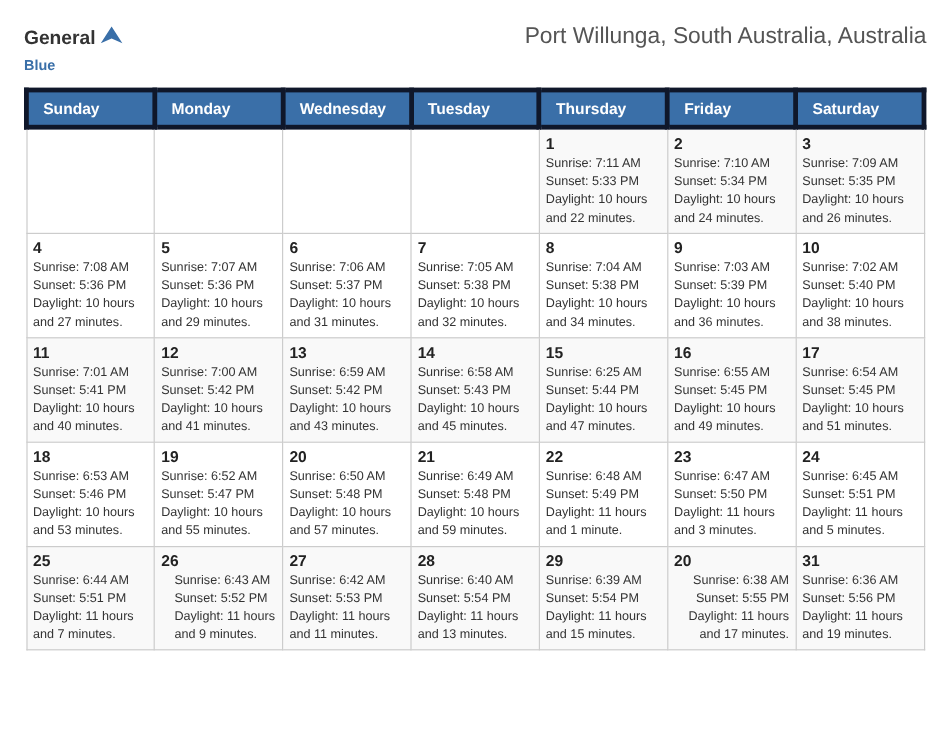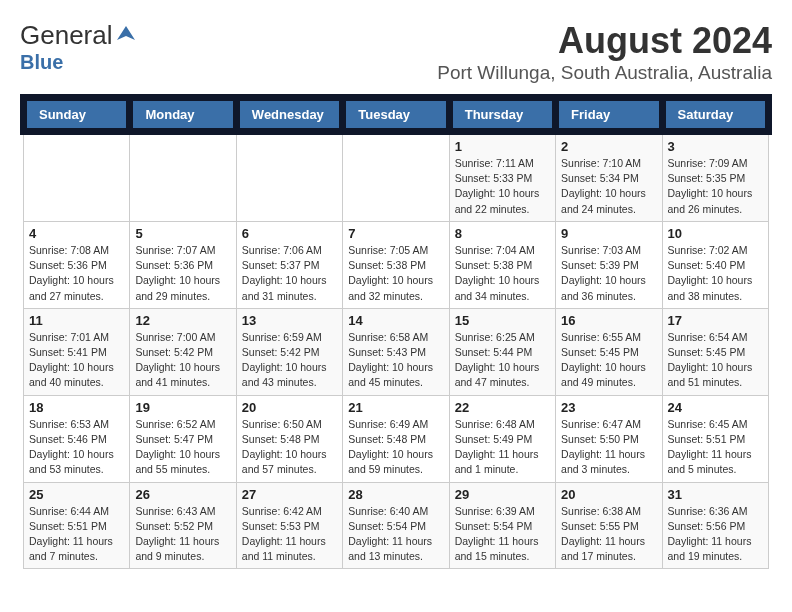--- a/index.html
+++ b/index.html
@@ -41,21 +41,21 @@
       width: 100%;
       border-collapse: collapse;
       font-size: 11px;
     }
     thead tr th {
       background-color: #3a6fa8;
       color: #fff;
       padding: 6px 12px;
       text-align: left;
       font-size: 13px;
-      border: 7px solid #0f172a;
+      border: 4px solid #0f172a;
     }
     tbody tr td {
       border: 1px solid #ccc;
       vertical-align: top;
       padding: 4px 5px;
       width: calc(100% / 7);
       min-height: 80px;
       height: 80px;
       background: #fff;
     }
@@ -76,33 +76,32 @@
     .empty-cell {
       background: #fff !important;
     }
   </style>
 </head>
 <body>
 
 <div class="header-area">
   <div class="logo">
     <div class="logo-line">
-      <span style="font-size:26px;font-weight:normal;color:#333;">General</span>
+      <span style="font-size:16px;font-weight:bold;color:#333;">General</span>
       <span style="display:inline-block;margin-left:2px;">
         <svg width="22" height="20" viewBox="0 0 22 20">
           <polygon points="11,2 20,16 11,12 2,16" fill="#3a6fa8"></polygon>
         </svg>
       </span>
     </div>
     <div>
-      <span style="font-size:20px;font-weight:bold;color:#3a6fa8;">Blue</span>
+      <span style="font-size:12px;font-weight:bold;color:#3a6fa8;">Blue</span>
     </div>
   </div>
   <div class="title-area">
-    <div class="month-year">August 2024</div>
     <div class="location">Port Willunga, South Australia, Australia</div>
   </div>
 </div>
 
 <table>
   <thead>
     <tr>
       <th>Sunday</th>
       <th>Monday</th>
       <th>Wednesday</th>
@@ -296,21 +295,21 @@
       <tr>
         <td>
           <div class="day-num">25</div>
           <div class="day-info" style="white-space: pre-line;">Sunrise: 6:44 AM
 Sunset: 5:51 PM
 Daylight: 11 hours
 and 7 minutes.</div>
         </td>
         <td>
           <div class="day-num">26</div>
-          <div class="day-info" style="white-space: pre-line;">Sunrise: 6:43 AM
+          <div class="day-info" style="white-space: pre-line; margin-left: 11px;">Sunrise: 6:43 AM
 Sunset: 5:52 PM
 Daylight: 11 hours
 and 9 minutes.</div>
         </td>
         <td>
           <div class="day-num">27</div>
           <div class="day-info" style="white-space: pre-line;">Sunrise: 6:42 AM
 Sunset: 5:53 PM
 Daylight: 11 hours
 and 11 minutes.</div>
@@ -324,21 +323,21 @@
         </td>
         <td>
           <div class="day-num">29</div>
           <div class="day-info" style="white-space: pre-line;">Sunrise: 6:39 AM
 Sunset: 5:54 PM
 Daylight: 11 hours
 and 15 minutes.</div>
         </td>
         <td>
           <div class="day-num">20</div>
-          <div class="day-info" style="white-space: pre-line;">Sunrise: 6:38 AM
+          <div class="day-info" style="white-space: pre-line; text-align: right;">Sunrise: 6:38 AM
 Sunset: 5:55 PM
 Daylight: 11 hours
 and 17 minutes.</div>
         </td>
         <td>
           <div class="day-num">31</div>
           <div class="day-info" style="white-space: pre-line;">Sunrise: 6:36 AM
 Sunset: 5:56 PM
 Daylight: 11 hours
 and 19 minutes.</div>

